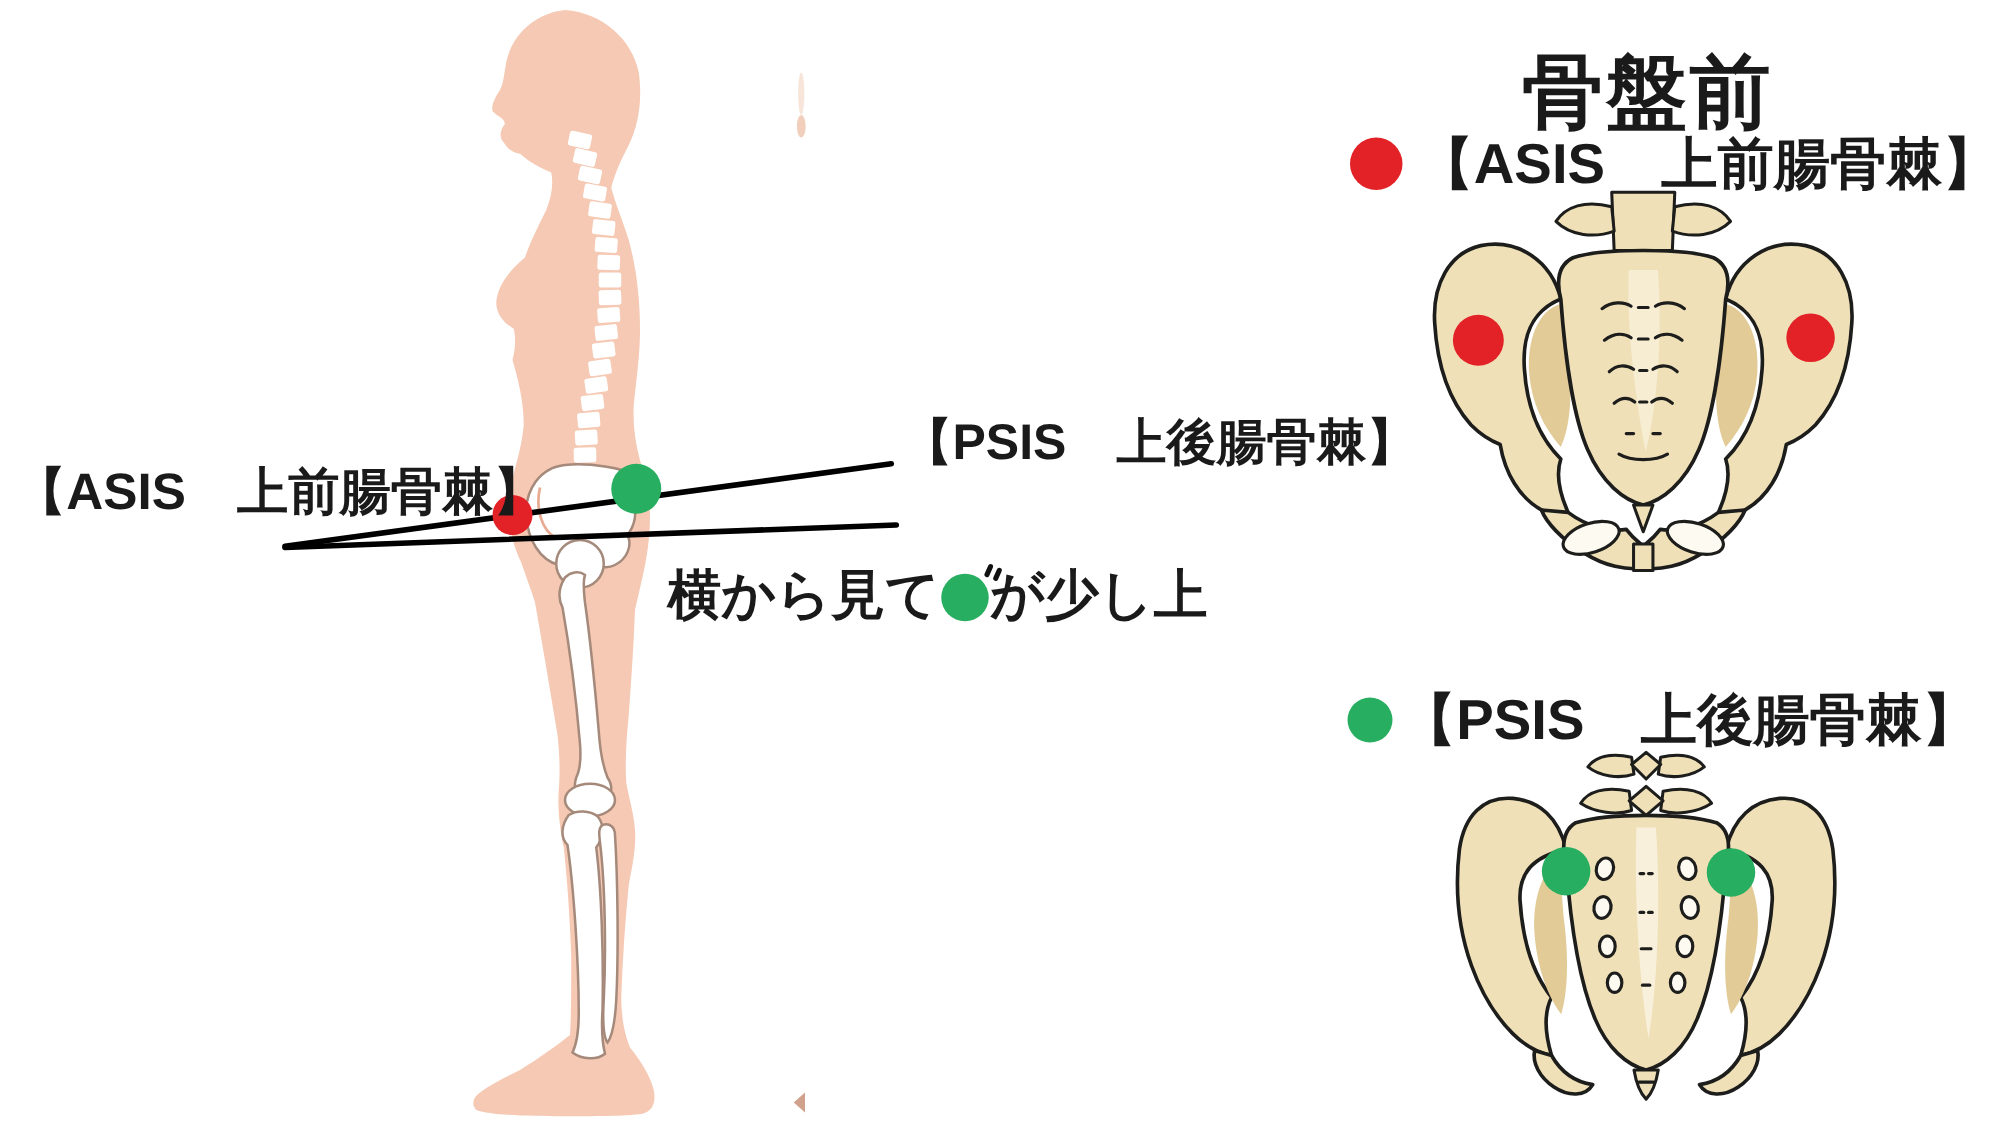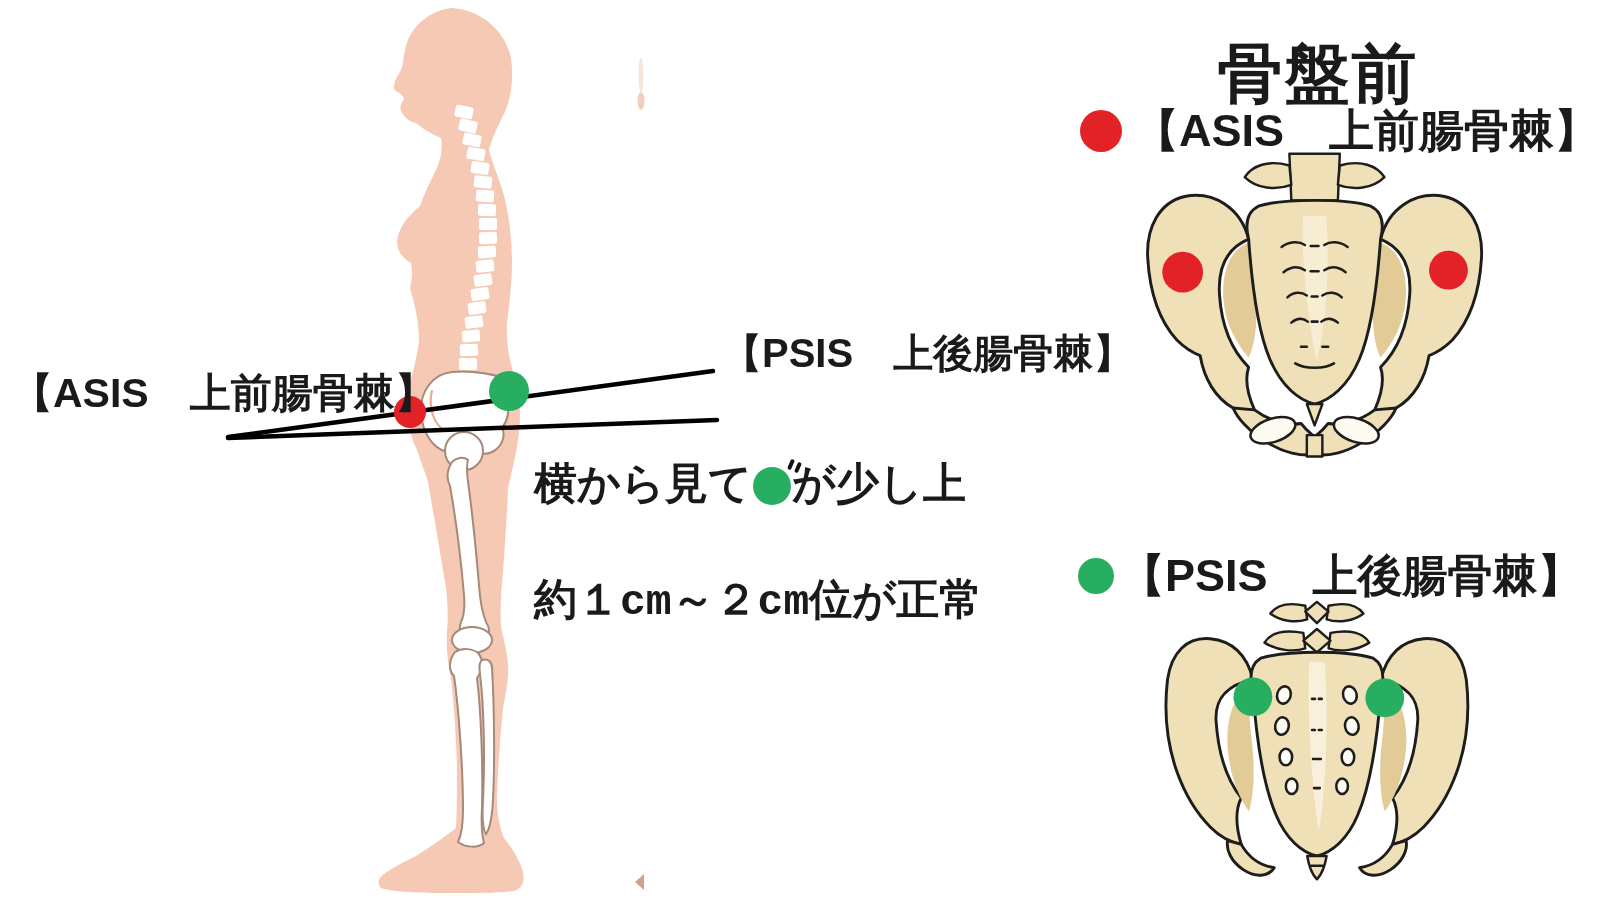--- a/index.html
+++ b/index.html
@@ -12,21 +12,21 @@
   html,body{margin:0;padding:0;background:#fff;}
   .canvas{
     position:relative;width:1600px;height:900px;background:#fff;overflow:hidden;
     font-family:"Liberation Sans","DejaVu Sans",sans-serif;color:var(--text,#1a1a1a);
   }
   svg{display:block;}
   .stage{position:absolute;left:0;top:0;}
   .lbl{position:absolute;font-weight:900;white-space:nowrap;}
   #asis-label{left:12px;top:366px;font-size:41px;}
   #psis-label{left:722px;top:326px;font-size:40px;}
-  #note{left:534px;top:458px;font-size:43px;line-height:58px;font-weight:900;font-family:Liberation Mono, monospace;}
+  #note{left:534px;top:447px;font-size:43px;line-height:58px;font-weight:900;}
   .inline-dot{
     display:inline-block;width:38px;height:38px;border-radius:50%;
     background:var(--green,#27ae60);vertical-align:-7px;margin:0 1px;position:relative;
   }
   .inline-dot .dk, .inline-dot .dk2{
     position:absolute;width:4px;height:11px;background:#111;border-radius:2px;
     transform:rotate(24deg);top:-8px;right:-2px;
   }
   .inline-dot .dk2{right:-9px;top:-5px;}
   .panel-title{position:absolute;text-align:center;font-weight:900;letter-spacing:2px;}
@@ -265,21 +265,20 @@
   </svg>
 
   <div class="lbl" id="asis-label">【ASIS　上前腸骨棘】</div>
   <div class="lbl" id="psis-label">【PSIS　上後腸骨棘】</div>
 
   <div class="lbl" id="note">
     <span>
       <span>横から見て</span><span class="inline-dot"><i class="dk"></i><i class="dk2"></i></span><span>が少し上</span>
     </span><br>
     <br>
-    <span>約１cm～２cm位が正常</span>
   </div>
 
   <div class="panel-title" id="title-front">骨盤前</div>
   <div class="legend" id="legend-front">
     <span class="dot"></span>
     <span class="txt">【ASIS　上前腸骨棘】</span>
   </div>
 
   <div class="legend" id="legend-back">
     <span class="dot"></span>

